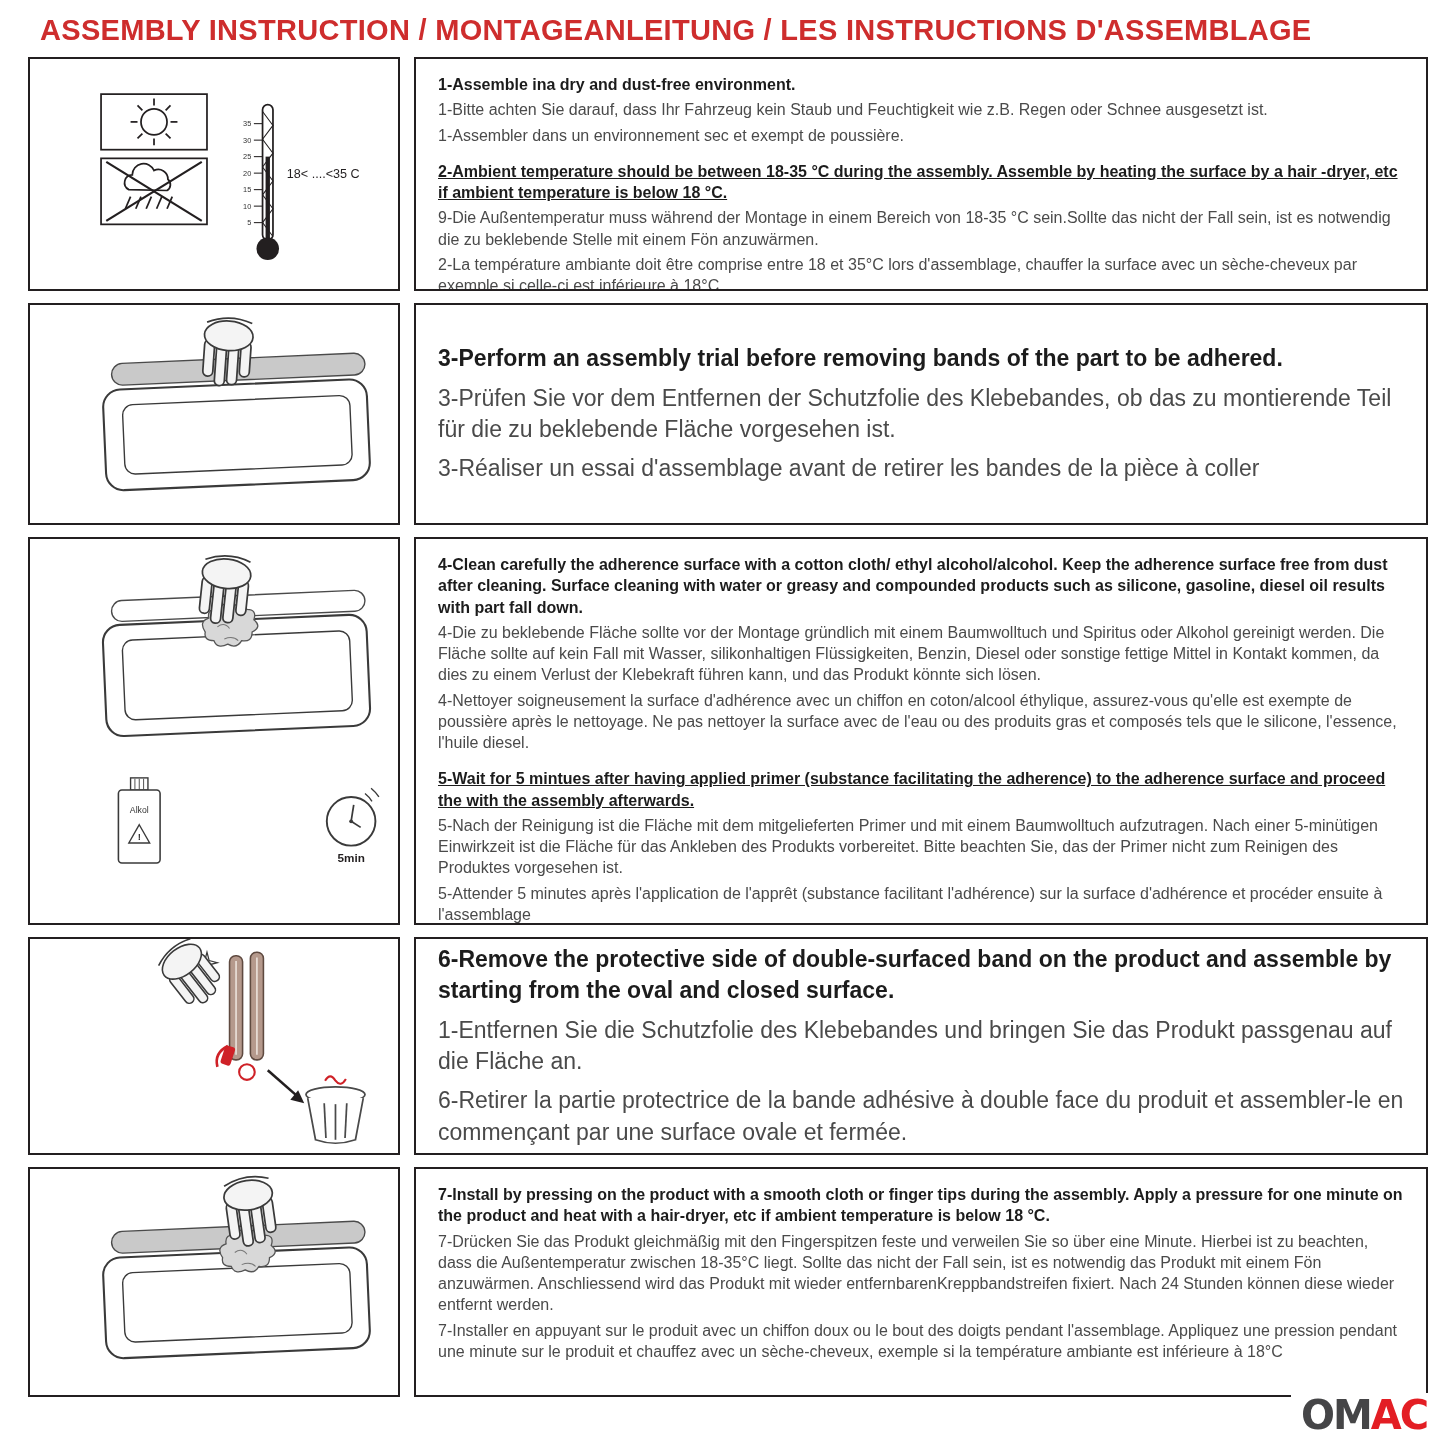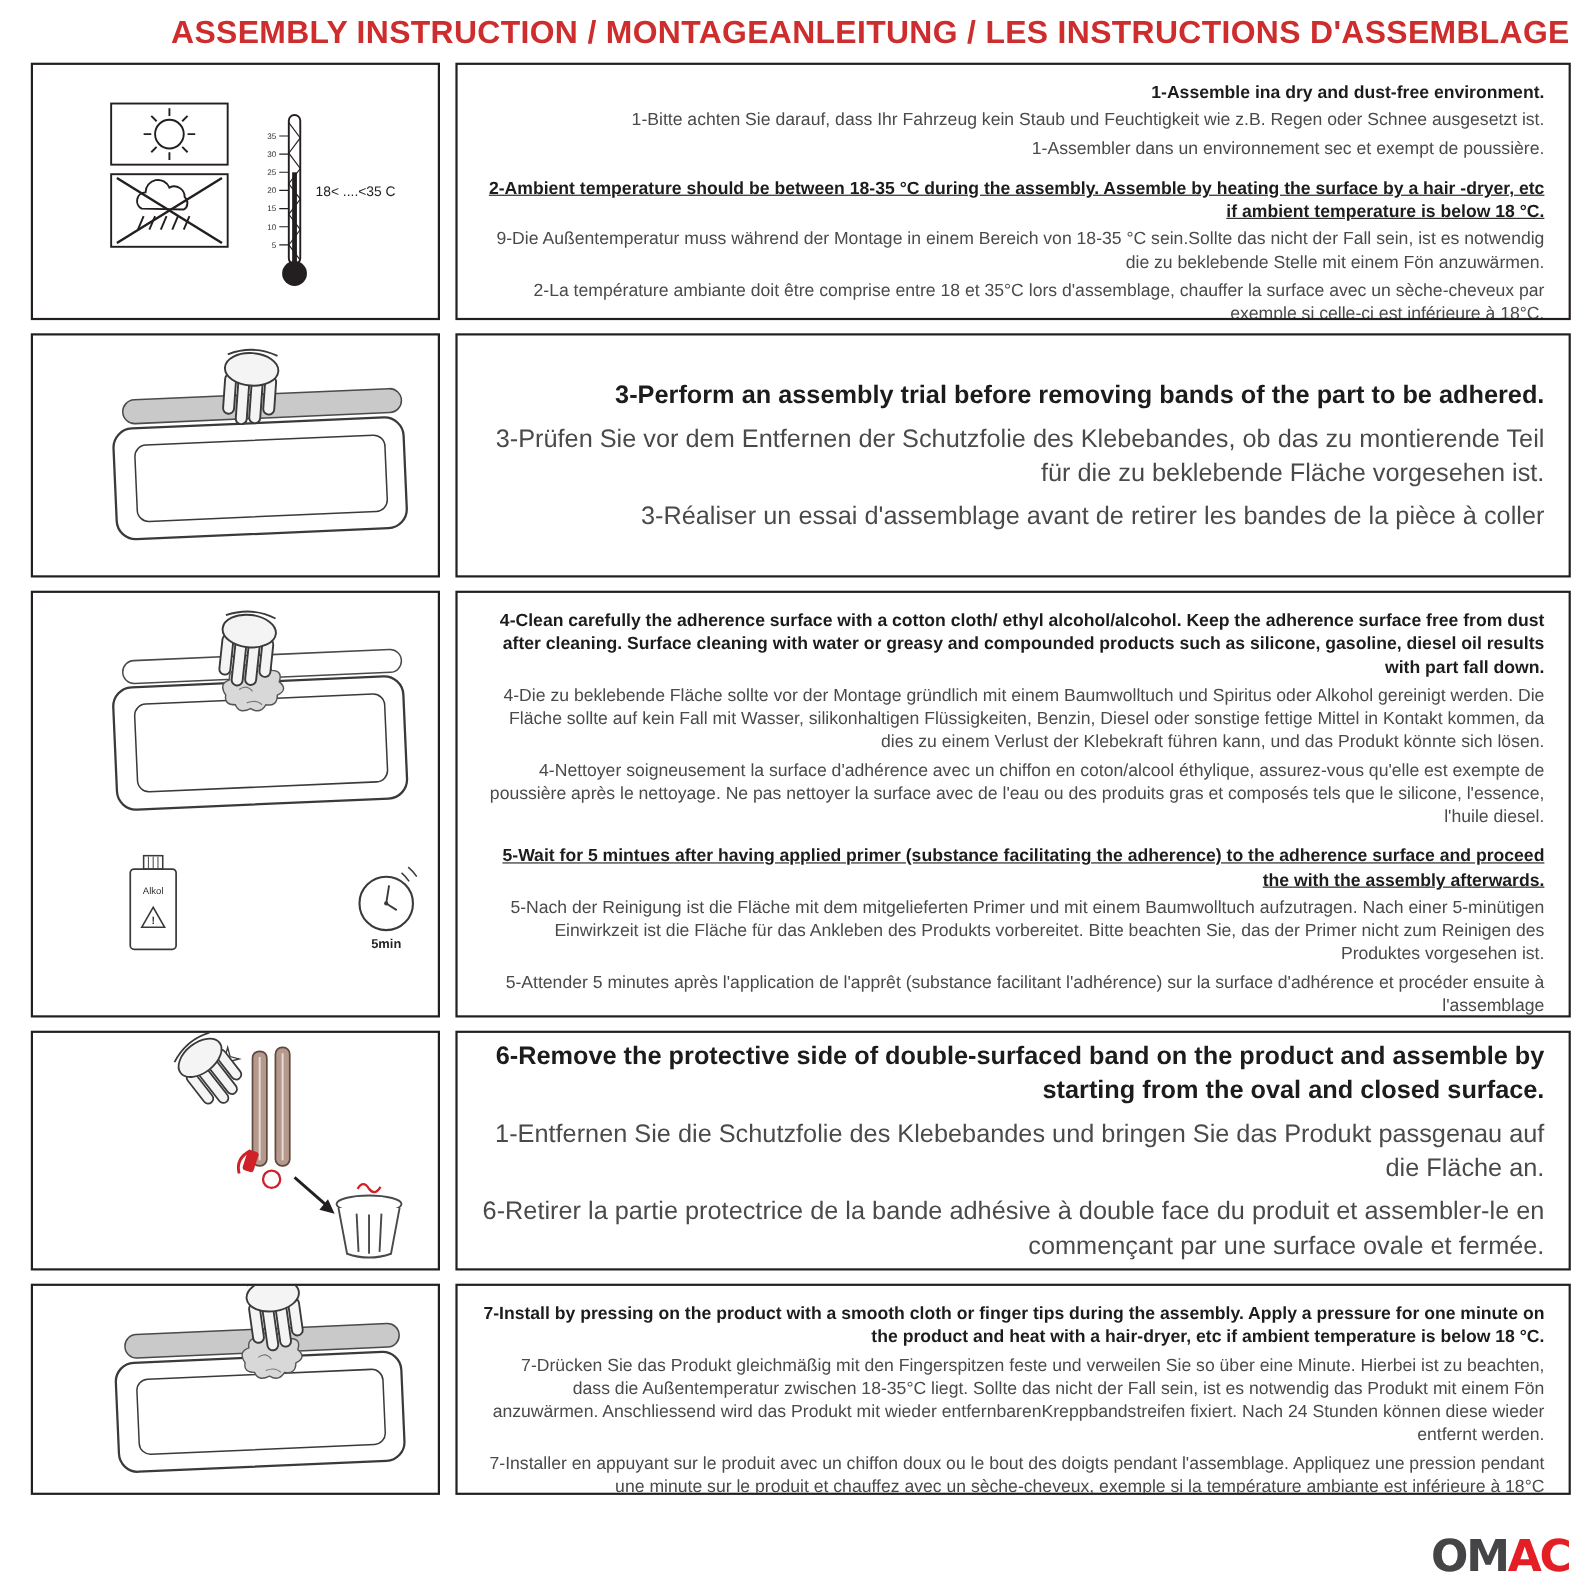--- a/index.html
+++ b/index.html
@@ -1,25 +1,25 @@
 <!DOCTYPE html>
 <html><head>
 <meta charset="utf-8">
 <style>
   html,body{margin:0;padding:0;background:#fff;}
   .page{
     position:relative;width:1445px;height:1445px;background:#fff;overflow:hidden;
-    font-family:"Liberation Sans","DejaVu Sans",sans-serif;color:#3f3f3f;text-align:right;
+    font-family:"Liberation Sans","DejaVu Sans",sans-serif;color:#3f3f3f;
   }
   .header{
     margin:14px 18px 10px 40px;font-size:29px;font-weight:800;letter-spacing:.3px;
     color:#ce2d2d;
   }
   .row{display:flex;align-items:stretch;gap:14px;margin:0 17px 12px 28px;box-sizing:border-box;}
-  .r1{height:234px}.r2{height:222px}.r3{height:388px}.r4{height:218px}.r5{height:192px}
+  .r1{height:234px}.r2{height:222px}.r3{height:388px}.r4{height:218px}.r5{height:230px}
   .fig{
     flex:0 0 372px;width:372px;border:2px solid #231f20;background:#fff;box-sizing:border-box;
     display:flex;align-items:center;justify-content:center;overflow:hidden;padding-left:45px;
   }
   .fig svg{width:100%;height:100%;}
   .tb{
     flex:1;border:2px solid #231f20;background:#fff;box-sizing:border-box;
     padding:11px 18px;overflow:hidden;
   }
   .tb.center{display:flex;flex-direction:column;justify-content:center;}

